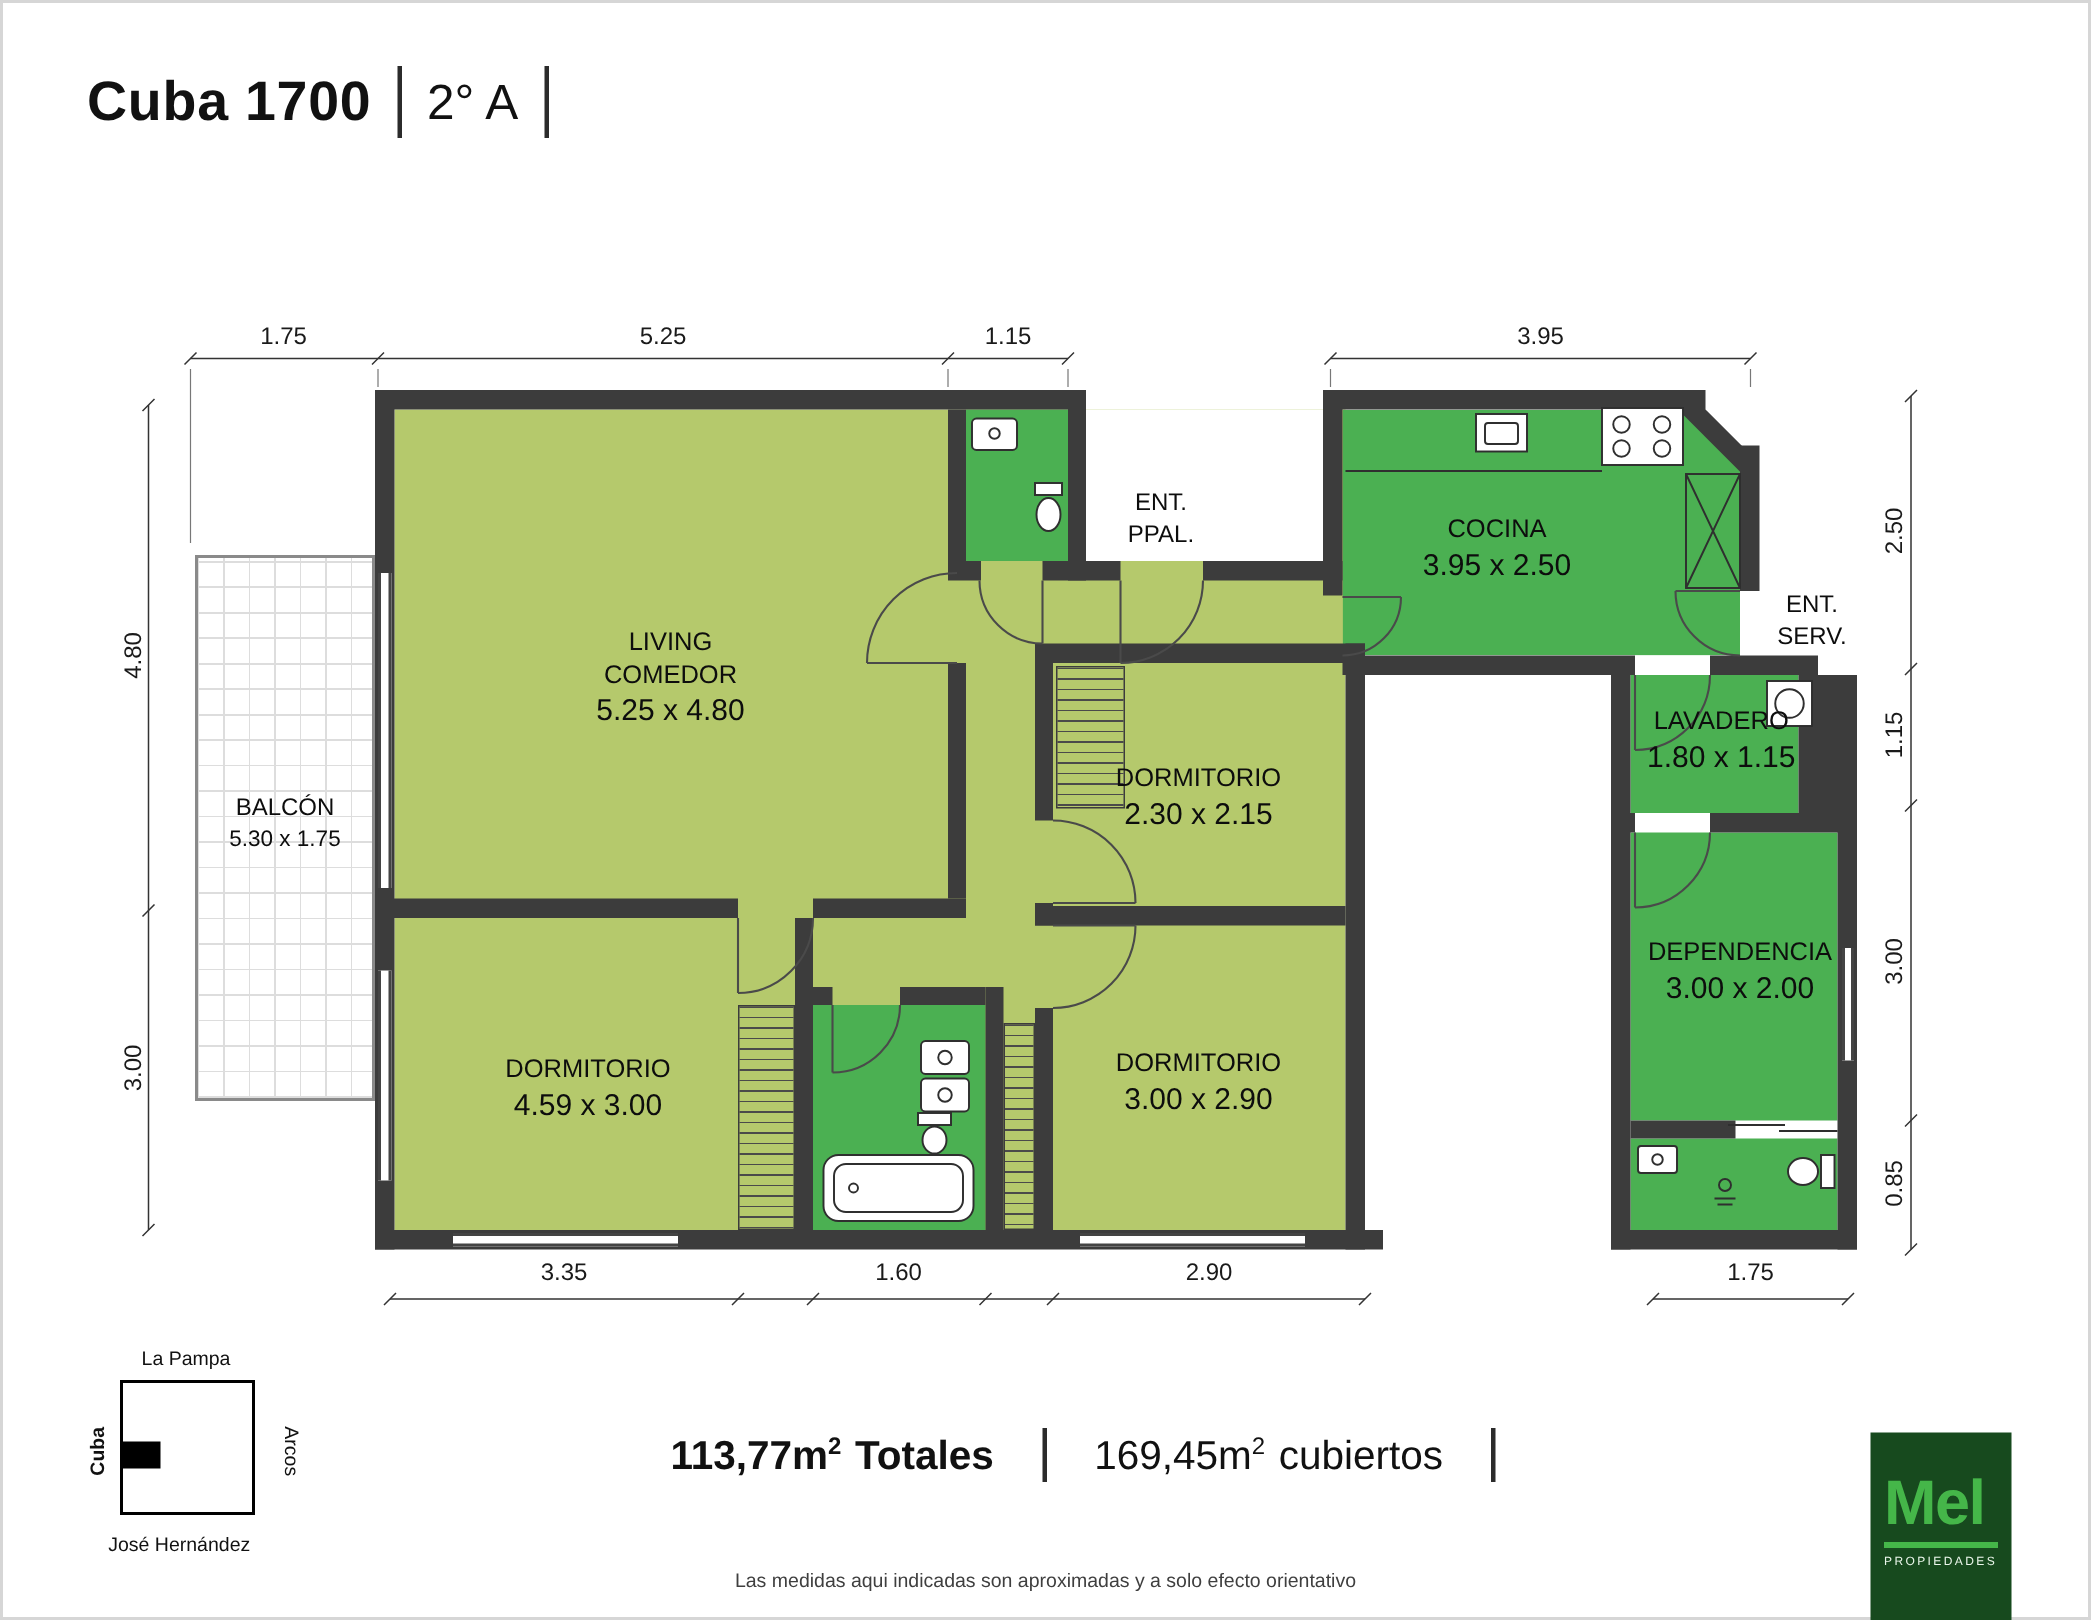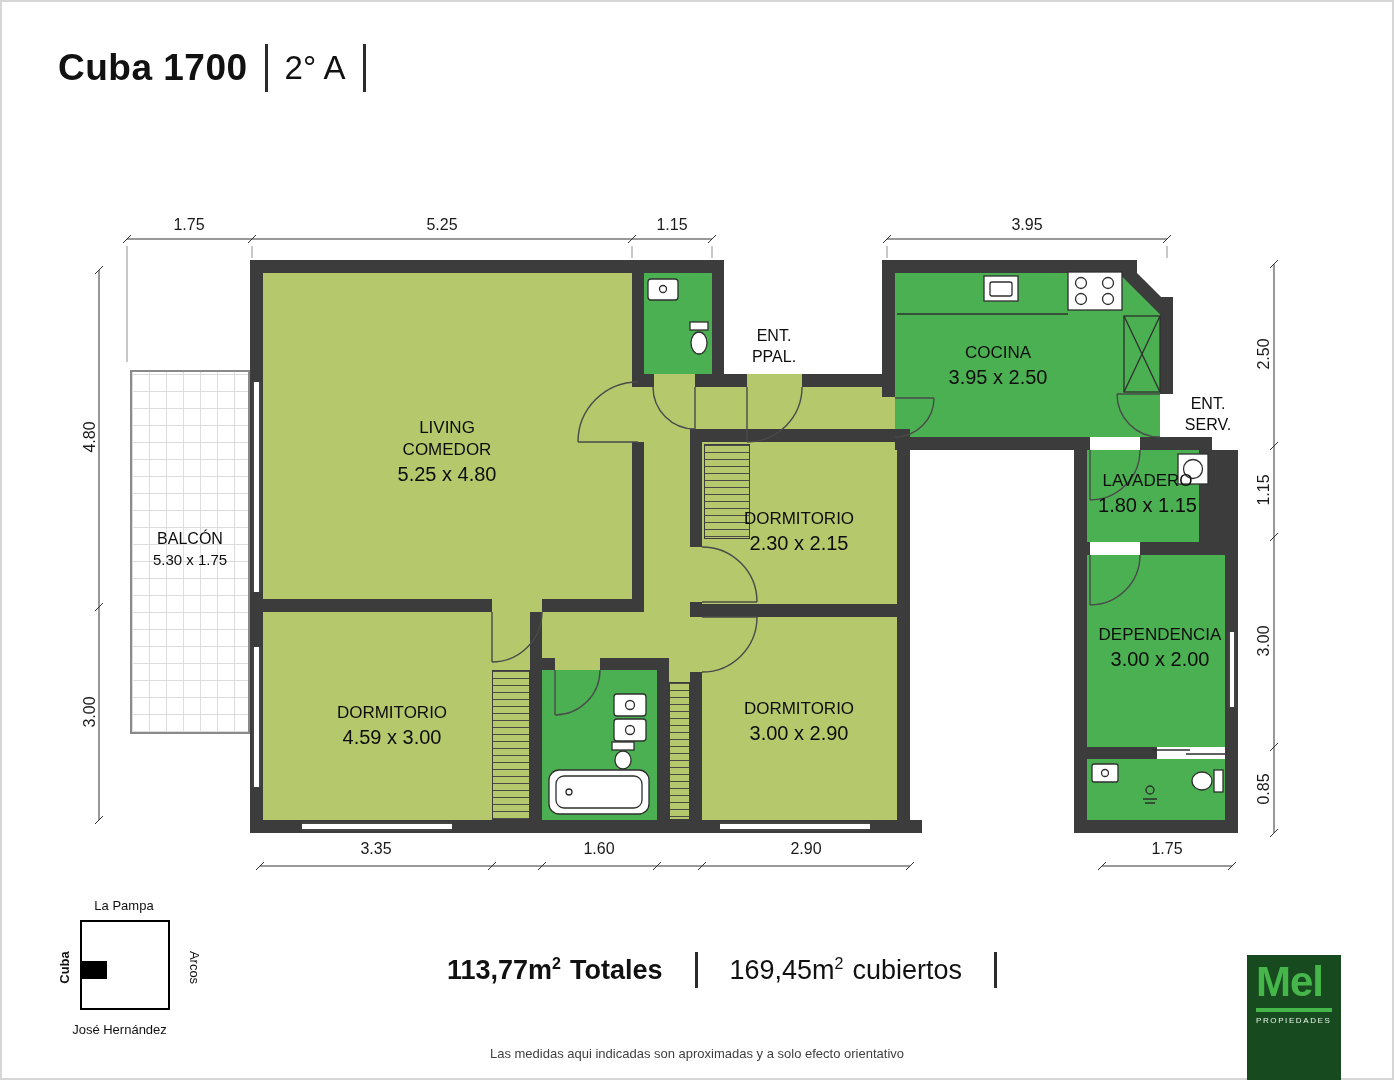--- a/index.html
+++ b/index.html
@@ -41,21 +41,21 @@
   .map-e{position:absolute;left:160px;top:958px;width:65px;text-align:center;font-size:13px;transform:rotate(90deg)}
   .map-s{position:absolute;left:45px;top:1020px;width:145px;text-align:center;font-size:13px}
 
   .totals{position:absolute;left:220px;top:950px;width:1000px;display:flex;align-items:center;justify-content:center;gap:32px;font-size:27px}
   .totals .grp{white-space:nowrap}
   .totals .grp.bold{font-weight:bold}
   .totals sup{font-size:16px}
   .totals .lbl{margin-left:9px}
   .totals .bar{width:3px;height:36px;background:#2b2b2b}
   .disclaimer{position:absolute;left:0;top:1044px;width:100%;text-align:center;font-size:13px;color:#3f3f3f}
-  .logo{position:absolute;left:1245px;top:953px;width:94px;height:125px;background:var(--logo-bg,#174a1e);padding:7px 9px}
+  .logo{position:absolute;left:1245px;top:953px;width:94px;height:125px;background:var(--logo-bg,#174a1e);padding:27px 9px}
   .logo .nm{font-size:42px;font-weight:bold;color:var(--logo-text,#45b649);line-height:.95;letter-spacing:-1px}
   .logo .rule{height:4px;background:var(--logo-text,#45b649);margin:6px 0 4px}
   .logo .sub{font-size:8px;color:#eaf6ea;letter-spacing:1.6px}
 </style>
 </head>
 <body>
 
 <div class="page">
 
   <div class="hdr">

